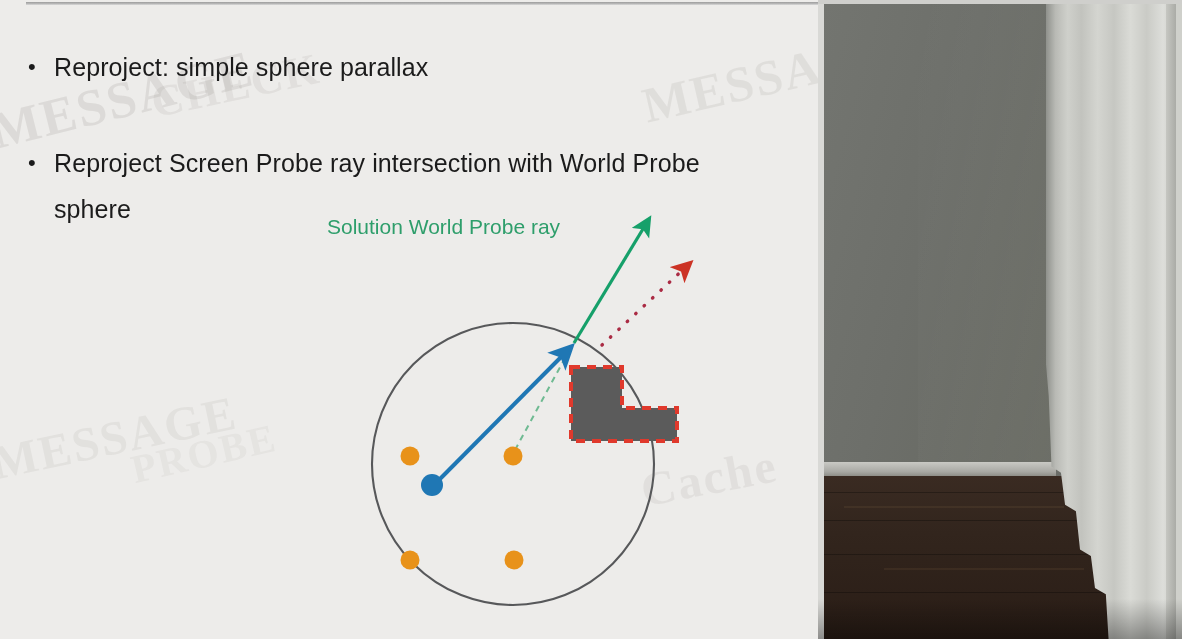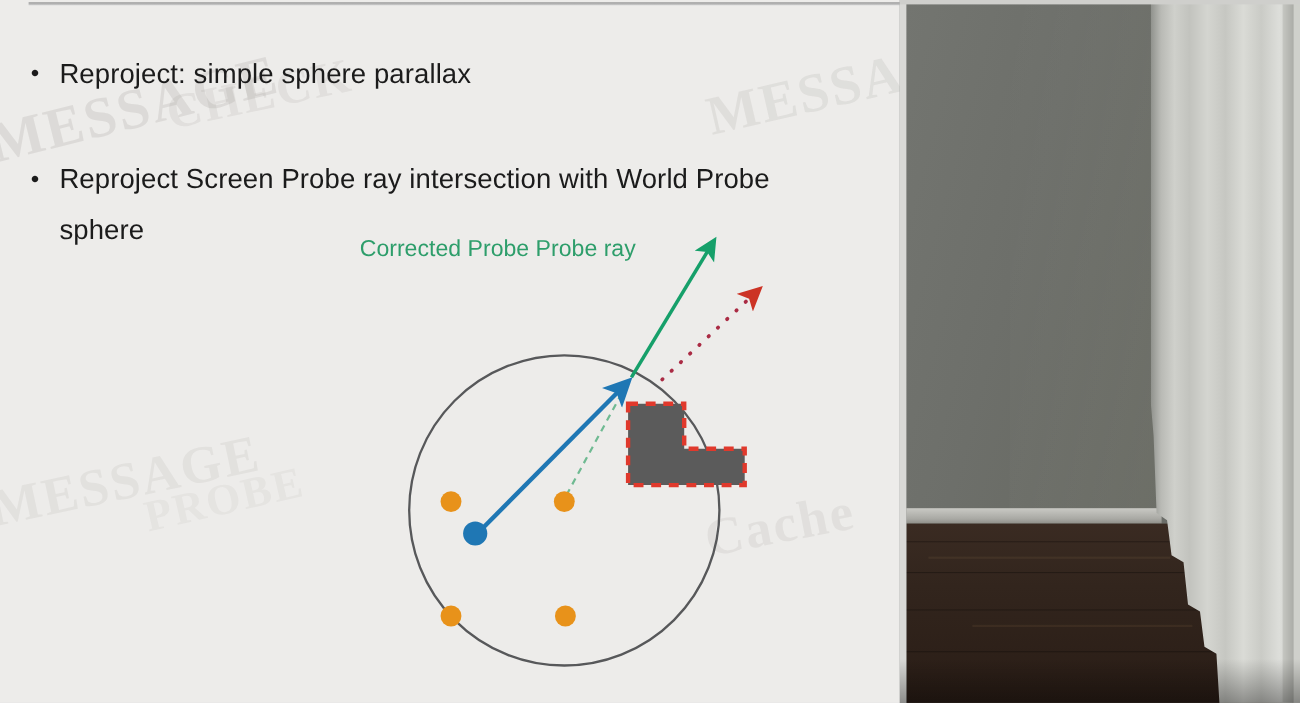--- a/index.html
+++ b/index.html
@@ -231,21 +231,21 @@
         <line x1="284" y1="290" x2="421" y2="152" stroke="#1f77b4" stroke-width="4" marker-end="url(#arrow-blue)"></line>
 
         <circle cx="282" cy="290" r="11" fill="#1f77b4"></circle>
 
         <circle cx="260" cy="261" r="9.5" fill="#e8921a"></circle>
         <circle cx="363" cy="261" r="9.5" fill="#e8921a"></circle>
         <circle cx="260" cy="365" r="9.5" fill="#e8921a"></circle>
         <circle cx="364" cy="365" r="9.5" fill="#e8921a"></circle>
       </svg>
 
-      <div class="lbl" id="label-corrected">Corrected Probe Probe ray</div>
+      <div class="lbl" id="label-corrected">Solution World Probe ray</div>
 
     </div>
   </div>
 
   <div id="video-pane">
     <div id="vp-wall"></div>
     <div id="vp-wall-shade"></div>
     <div id="vp-baseboard"></div>
 
     <div id="vp-floor">

